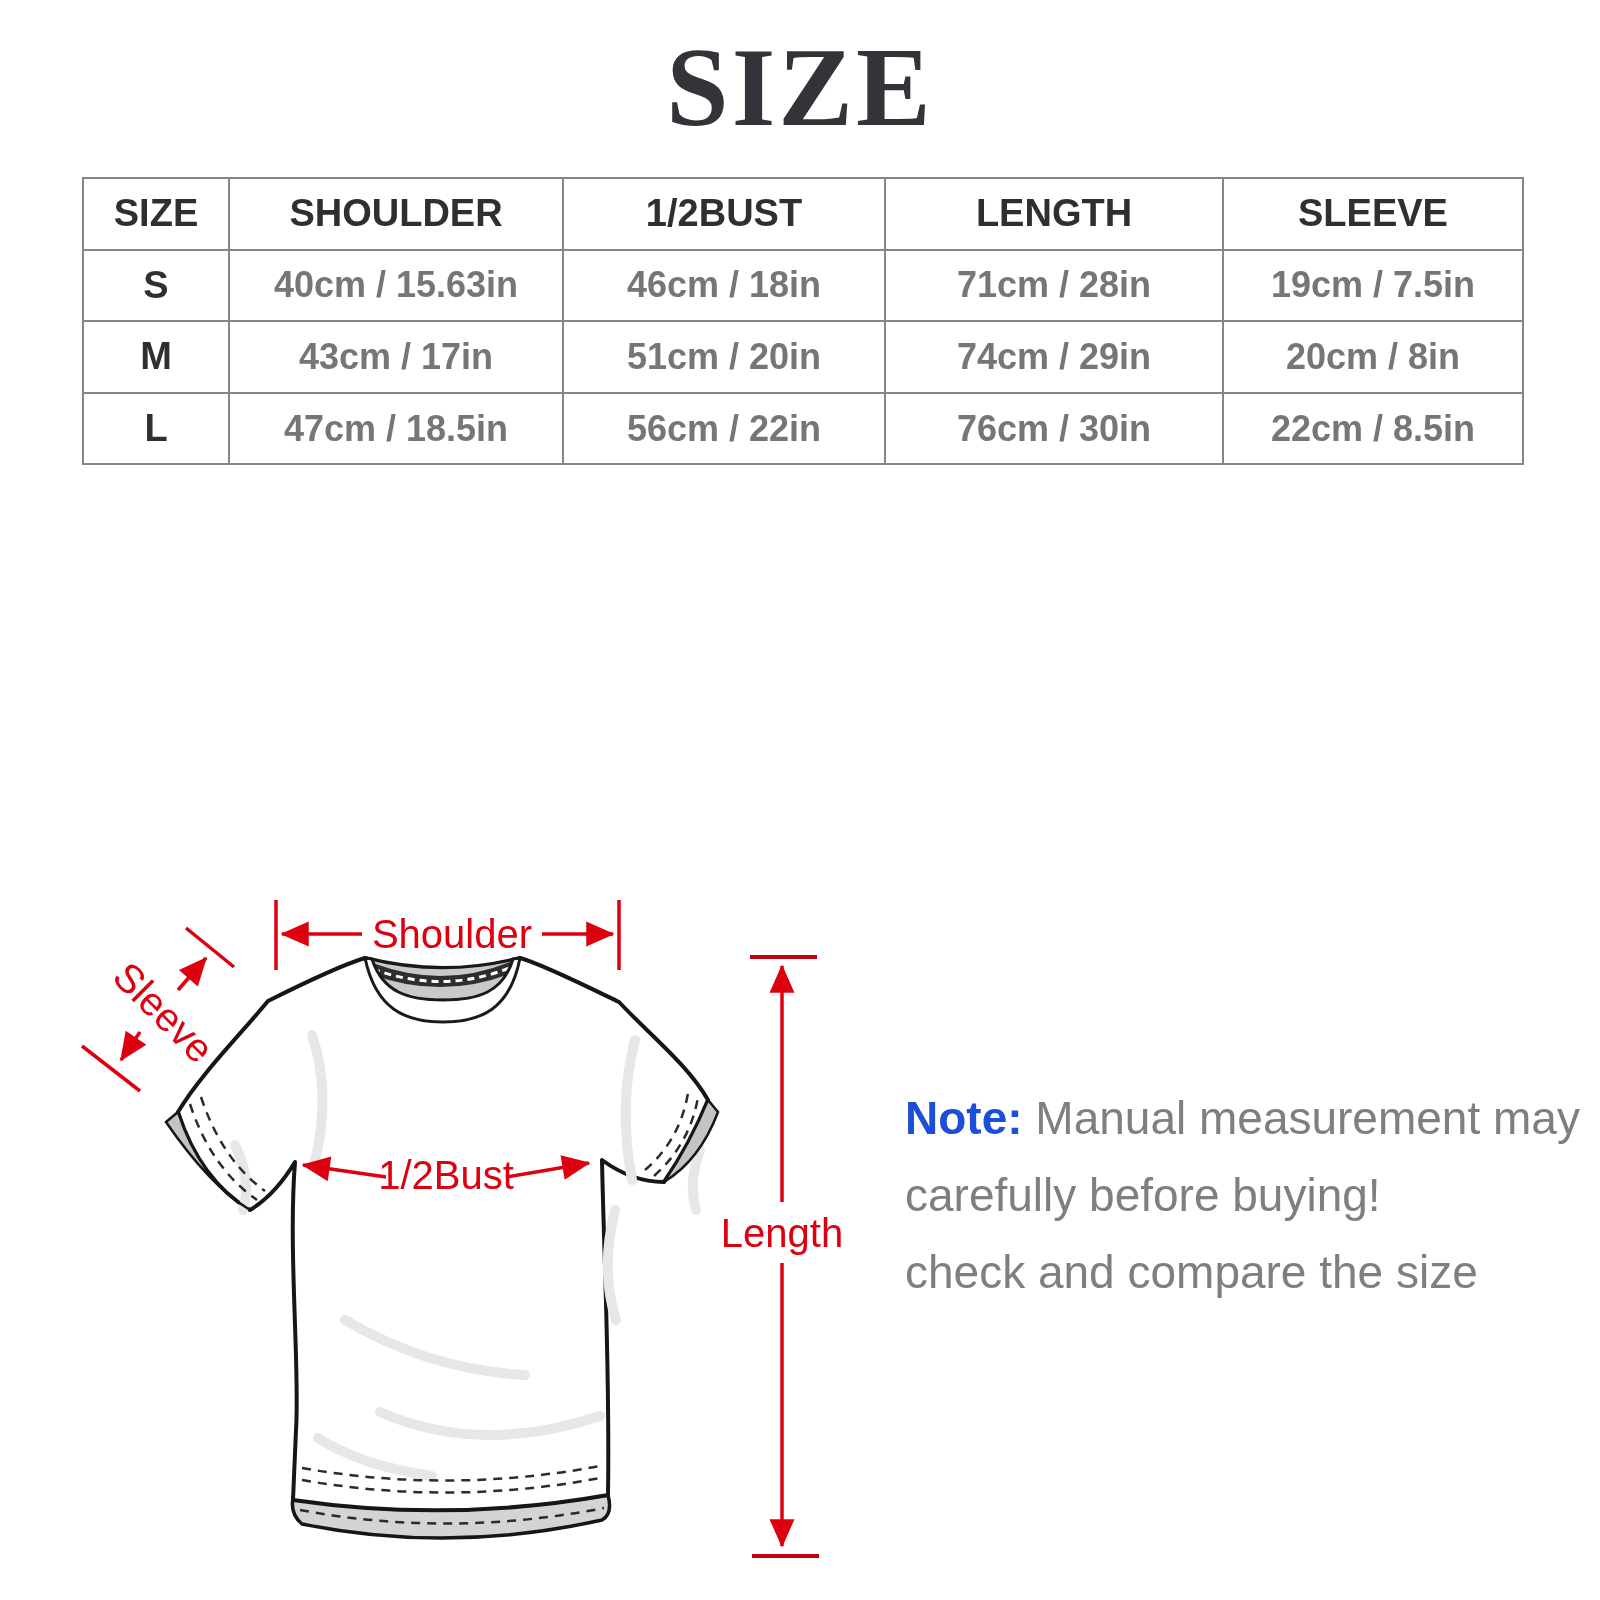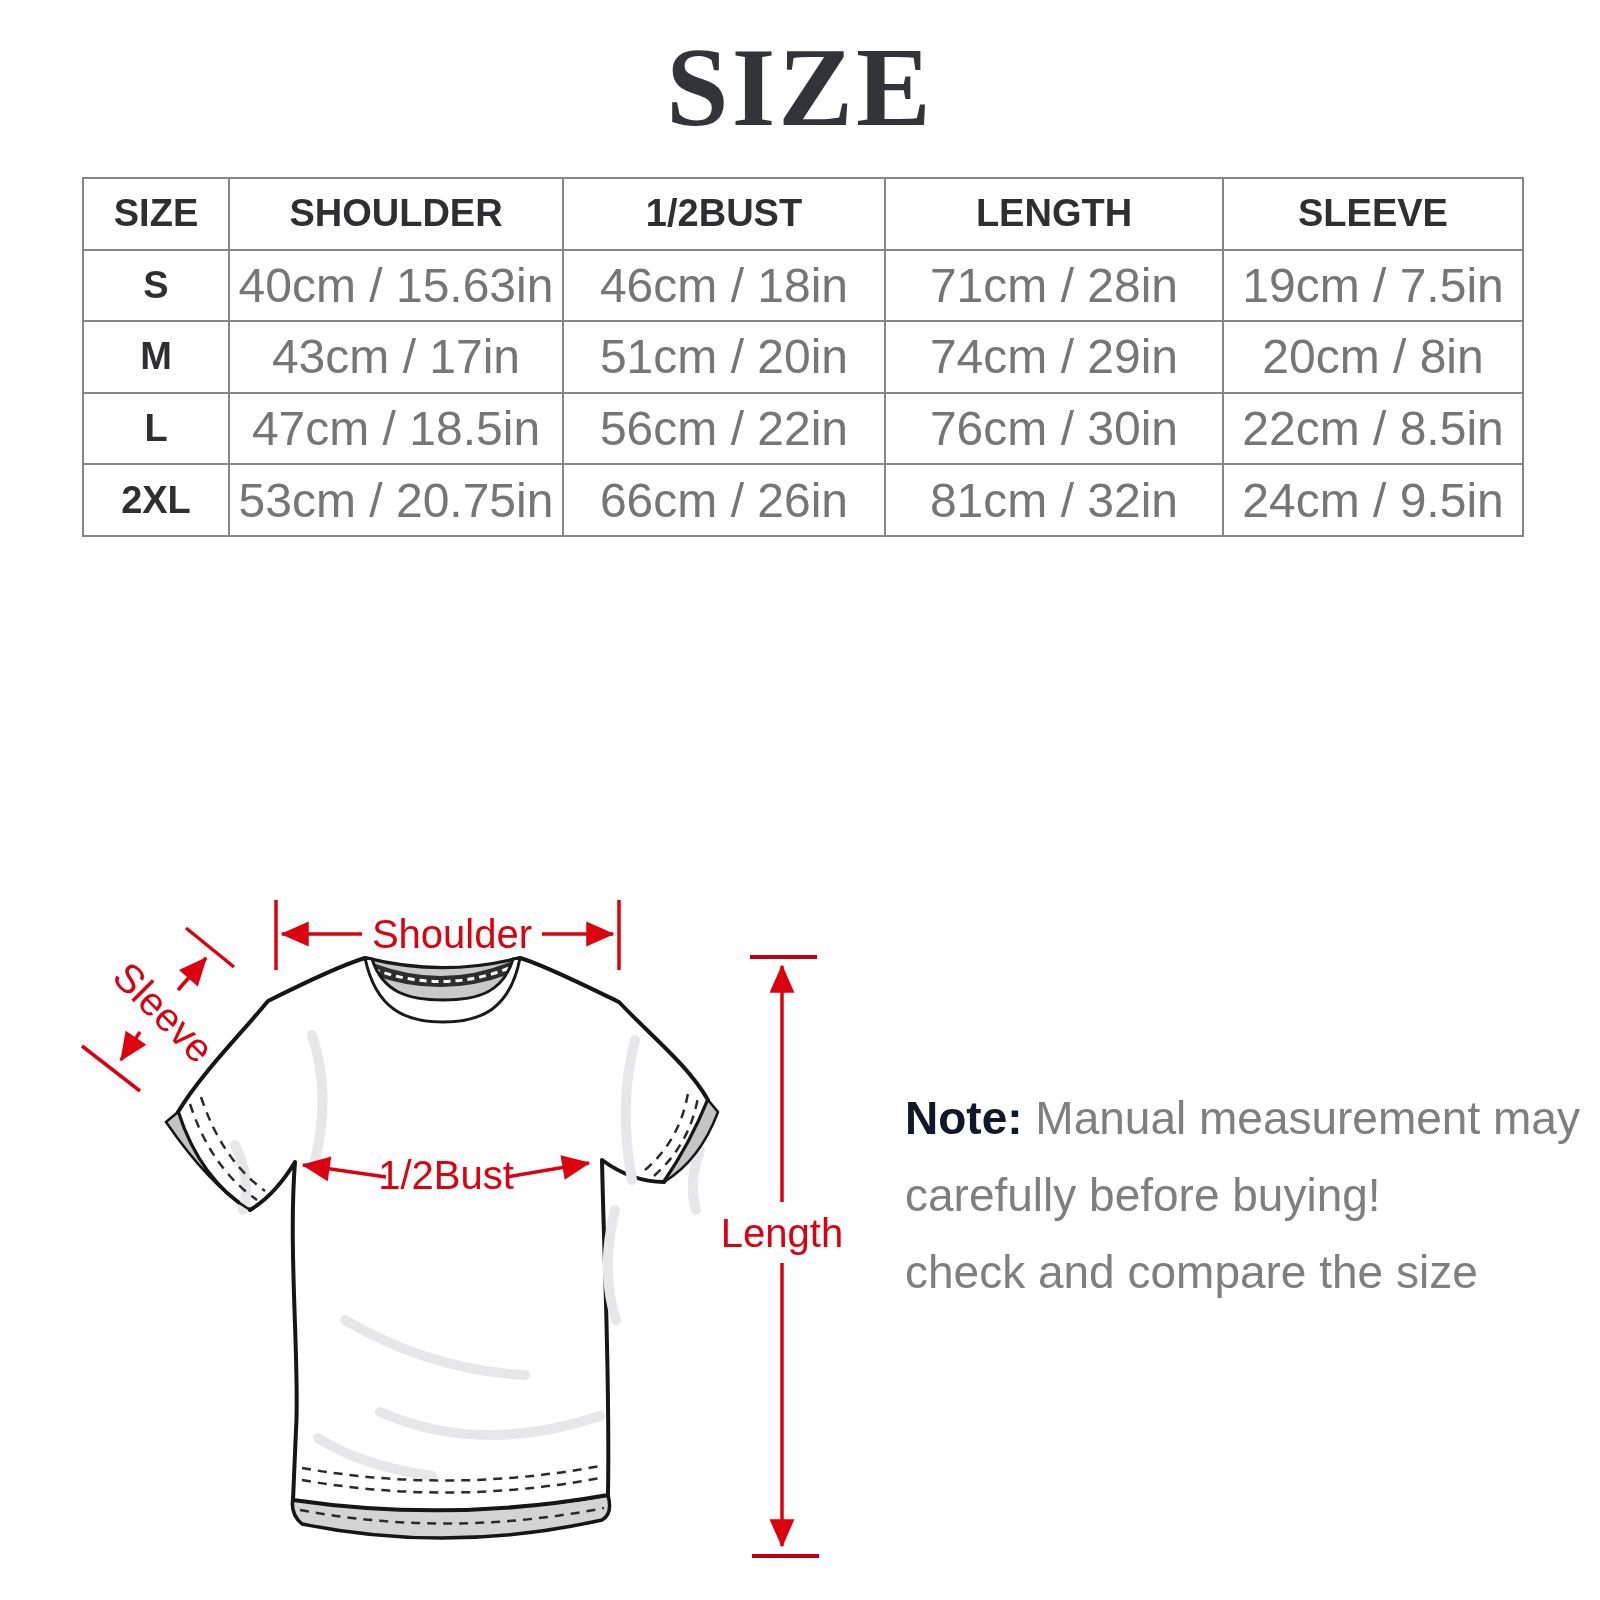--- a/index.html
+++ b/index.html
@@ -11,26 +11,26 @@
          font-family:"Liberation Serif","DejaVu Serif",serif;font-weight:700;
          font-size:112px;letter-spacing:3px;color:#33333a;line-height:1.1;}
 
   
   #size-table{position:absolute;left:82px;top:177px;width:1440px;
               border-collapse:collapse;table-layout:fixed;}
   #size-table th,#size-table td{border:2px solid #868686;text-align:center;
               vertical-align:middle;height:69.6px;padding:0;}
   #size-table th{font-size:38px;font-weight:700;color:#2f2f31;}
   #size-table td.row-label{font-size:38px;font-weight:700;color:#2f2f31;}
-  #size-table td.val{font-size:48px;font-weight:400;color:#767676;}
+  #size-table td.val{font-size:36px;font-weight:700;color:#767676;}
 
   
   #note{position:absolute;left:905px;top:1080px;color:#7f7f7f;font-size:46px;
         line-height:77px;white-space:nowrap;}
-  #note b{font-weight:700;color:#0f172a;}
+  #note b{font-weight:700;color:#1d4ed8;}
 
   
   #diagram{position:absolute;left:60px;top:850px;width:860px;height:750px;}
 
   .red-line{stroke:#dd000f;stroke-width:3.5;fill:none;}
   .red-tick{stroke:#bf0010;stroke-width:4;fill:none;}
   .red-label{fill:#dd000f;font-family:"Liberation Sans",sans-serif;font-size:40px;
              text-anchor:middle;}
   .shirt-outline{fill:#ffffff;stroke:#161616;stroke-width:4;stroke-linejoin:round;}
   .stitch{stroke:#2b2b2b;stroke-width:2.5;fill:none;stroke-dasharray:9 7;}
@@ -74,27 +74,20 @@
           <td class="val">51cm / 20in</td>
           <td class="val">74cm / 29in</td>
           <td class="val">20cm / 8in</td>
         </tr>
         <tr>
           <td class="row-label">L</td>
           <td class="val">47cm / 18.5in</td>
           <td class="val">56cm / 22in</td>
           <td class="val">76cm / 30in</td>
           <td class="val">22cm / 8.5in</td>
-        </tr>
-        <tr>
-          <td class="row-label">2XL</td>
-          <td class="val">53cm / 20.75in</td>
-          <td class="val">66cm / 26in</td>
-          <td class="val">81cm / 32in</td>
-          <td class="val">24cm / 9.5in</td>
         </tr>
       </tbody>
   </table>
 
   <svg id="diagram" viewBox="0 0 860 750" xmlns="http://www.w3.org/2000/svg">
     <defs>
       <marker id="ah" viewBox="0 0 10 10" refX="9.5" refY="5" markerWidth="8.5" markerHeight="8.5" orient="auto-start-reverse">
         <path d="M0.5,0.8 L10,5 L0.5,9.2 Z" fill="#dd000f"></path>
       </marker>
     </defs>

